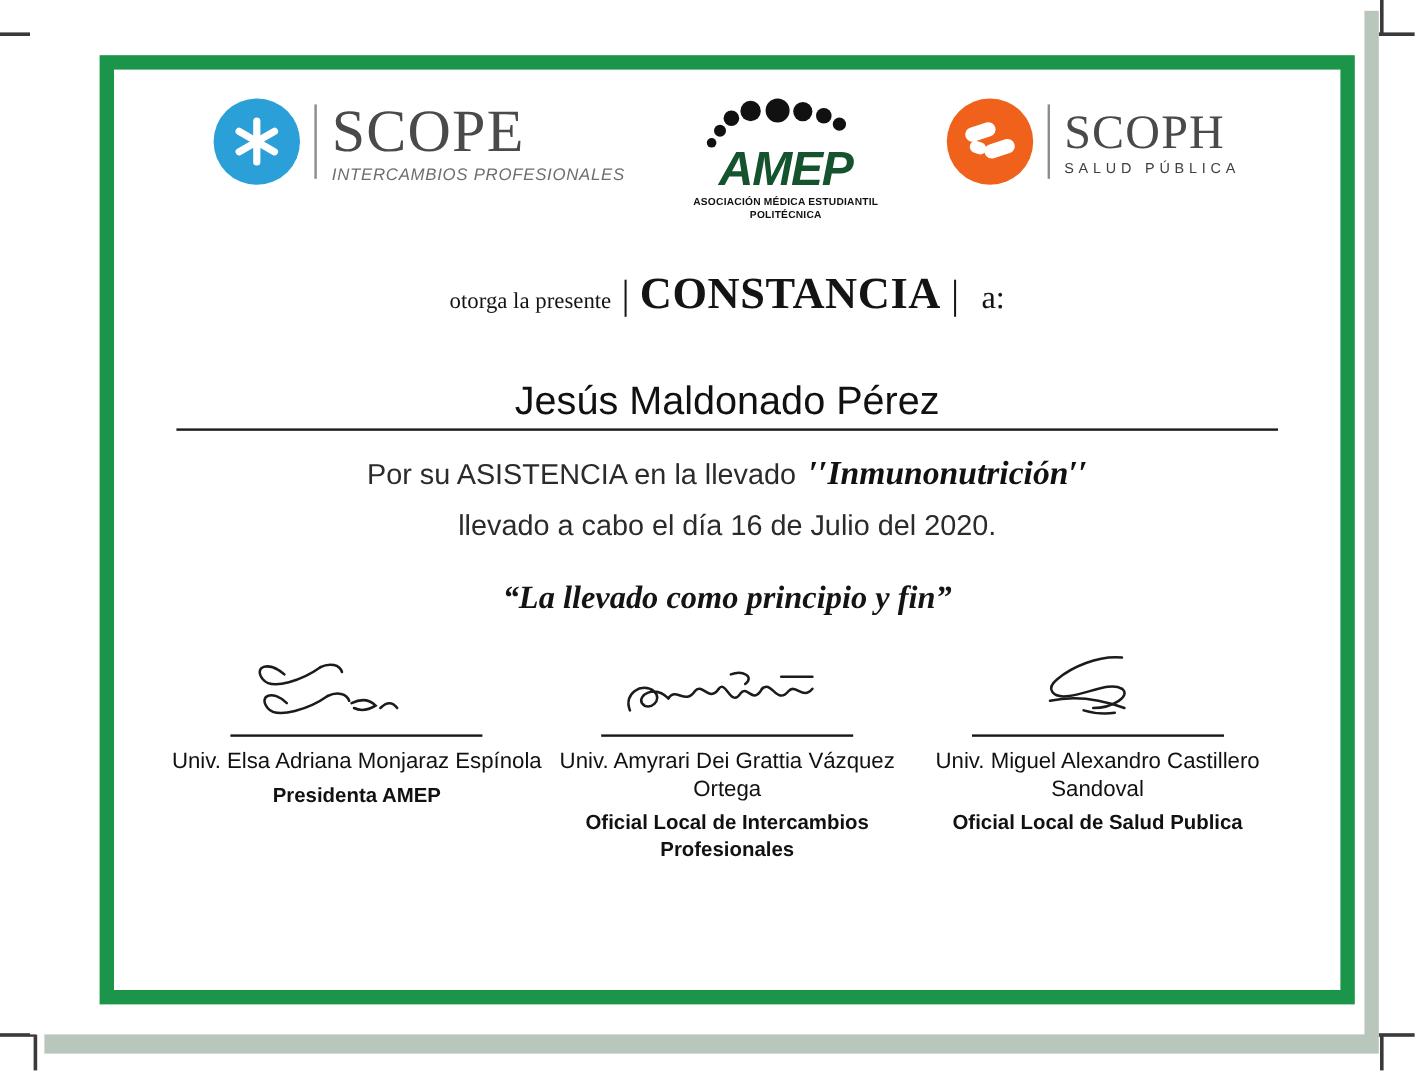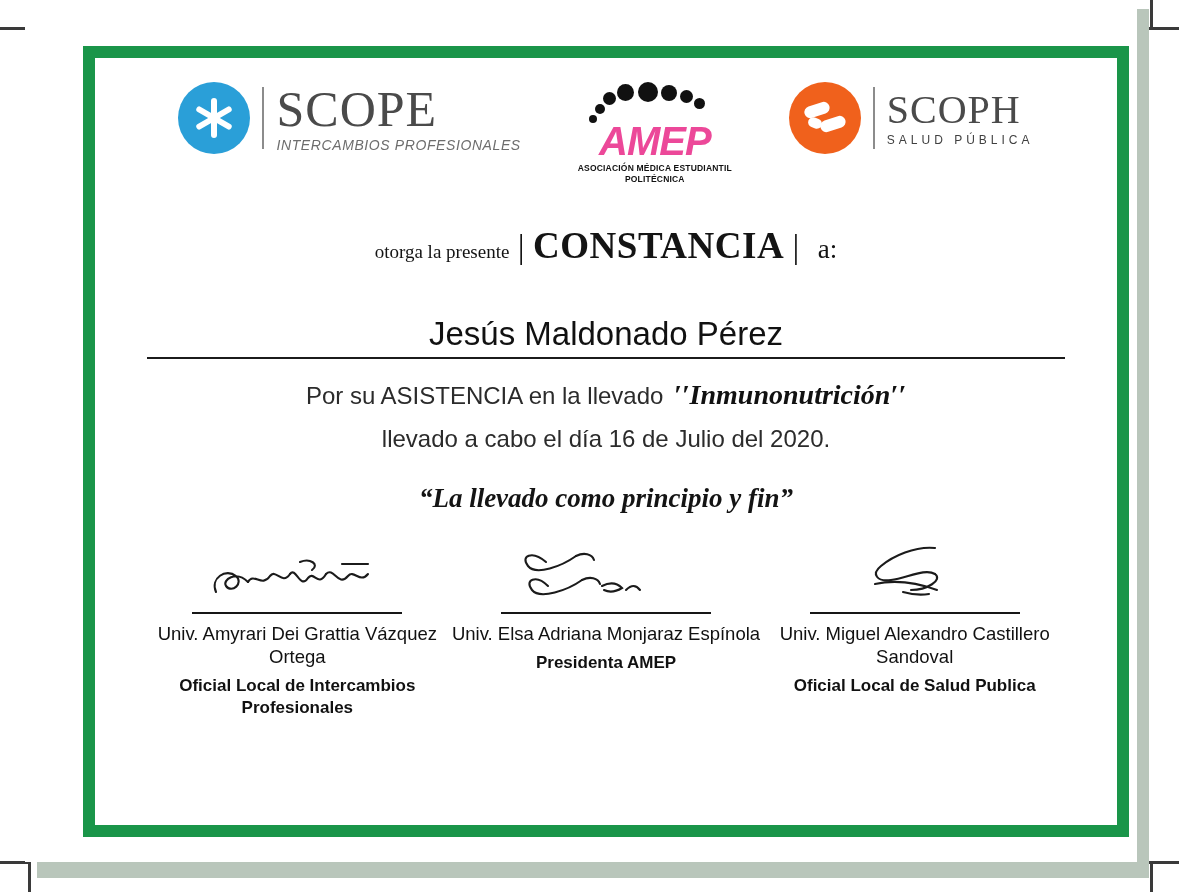--- a/index.html
+++ b/index.html
@@ -120,21 +120,21 @@
     display: block;
     border-radius: 50%;
     background: #111111;
   }
   .amep-word {
     font-family: "Liberation Sans", sans-serif;
     font-weight: bold;
     font-style: italic;
     font-size: 40px;
     letter-spacing: -1px;
-    color: #ec4899;
+    color: #14532d;
     line-height: 0.95;
   }
   .amep-sub {
     font-size: 8.5px;
     font-weight: bold;
     color: #111111;
     letter-spacing: 0.2px;
     line-height: 1.25;
     margin-top: 3px;
   }
@@ -382,58 +382,58 @@
         </div>
 
         <div class="date-line">llevado a cabo el día 16 de Julio del 2020.</div>
 
         <div class="motto">“La llevado como principio y fin”</div>
 
         <div id="signatures">
 
           <div class="sig-block">
             <div class="sig-img">
+              <svg width="200" height="70" viewBox="0 0 200 70">
+                <g fill="none" stroke="#1b1b1b" stroke-width="2.1" stroke-linecap="round">
+                  <path d="M40 22 C26 10, 14 16, 22 26 C30 36, 56 26, 70 16"></path>
+                  <path d="M70 16 C78 12, 86 14, 88 20"></path>
+                  <path d="M42 46 C30 34, 18 40, 26 50 C34 60, 62 50, 76 40"></path>
+                  <path d="M76 40 C84 36, 92 38, 94 44"></path>
+                  <path d="M96 46 q12 -6 20 2 q-10 6 -18 2"></path>
+                  <path d="M120 50 q8 -8 14 0"></path>
+                </g>
+              </svg>
+            </div>
+            <div class="sig-rule"></div>
+            <div class="sig-name">Univ. Elsa Adriana Monjaraz Espínola</div>
+            <div class="sig-role">Presidenta AMEP</div>
+          </div>
+
+          <div class="sig-block">
+            <div class="sig-img">
               <svg width="210" height="70" viewBox="0 0 210 70">
                 <g fill="none" stroke="#1b1b1b" stroke-width="2.1" stroke-linecap="round">
                   <path d="M24 52 C18 38, 34 28, 44 36 C52 43, 40 54, 34 46 C30 40, 44 30, 56 42"></path>
                   <path d="M56 42 C62 32, 70 48, 78 36 C84 28, 90 46, 98 34"></path>
                   <path d="M98 34 C104 26, 108 50, 116 38 C122 30, 126 48, 134 34"></path>
                   <path d="M134 34 C142 26, 146 48, 156 36 C162 29, 168 44, 176 34"></path>
                   <path d="M108 22 C118 18, 128 24, 120 30"></path>
                   <path d="M150 24 l26 0"></path>
                 </g>
               </svg>
             </div>
             <div class="sig-rule"></div>
             <div class="sig-name">Univ. Amyrari Dei Grattia Vázquez Ortega</div>
             <div class="sig-role">Oficial Local de Intercambios Profesionales</div>
           </div>
 
           <div class="sig-block">
             <div class="sig-img">
               <svg width="200" height="70" viewBox="0 0 200 70">
                 <g fill="none" stroke="#1b1b1b" stroke-width="2.1" stroke-linecap="round">
-                  <path d="M40 22 C26 10, 14 16, 22 26 C30 36, 56 26, 70 16"></path>
-                  <path d="M70 16 C78 12, 86 14, 88 20"></path>
-                  <path d="M42 46 C30 34, 18 40, 26 50 C34 60, 62 50, 76 40"></path>
-                  <path d="M76 40 C84 36, 92 38, 94 44"></path>
-                  <path d="M96 46 q12 -6 20 2 q-10 6 -18 2"></path>
-                  <path d="M120 50 q8 -8 14 0"></path>
-                </g>
-              </svg>
-            </div>
-            <div class="sig-rule"></div>
-            <div class="sig-name">Univ. Elsa Adriana Monjaraz Espínola</div>
-            <div class="sig-role">Presidenta AMEP</div>
-          </div>
-
-          <div class="sig-block">
-            <div class="sig-img">
-              <svg width="200" height="70" viewBox="0 0 200 70">
-                <g fill="none" stroke="#1b1b1b" stroke-width="2.1" stroke-linecap="round">
                   <path d="M120 8 C100 6, 78 16, 66 26 C56 34, 62 42, 76 40 C92 38, 110 28, 120 34"></path>
                   <path d="M120 34 C128 40, 112 50, 96 50"></path>
                   <path d="M60 44 C78 40, 100 42, 122 50"></path>
                   <path d="M88 52 q14 4 26 2"></path>
                 </g>
               </svg>
             </div>
             <div class="sig-rule"></div>
             <div class="sig-name">Univ. Miguel Alexandro Castillero Sandoval</div>
             <div class="sig-role">Oficial Local de Salud Publica</div>

